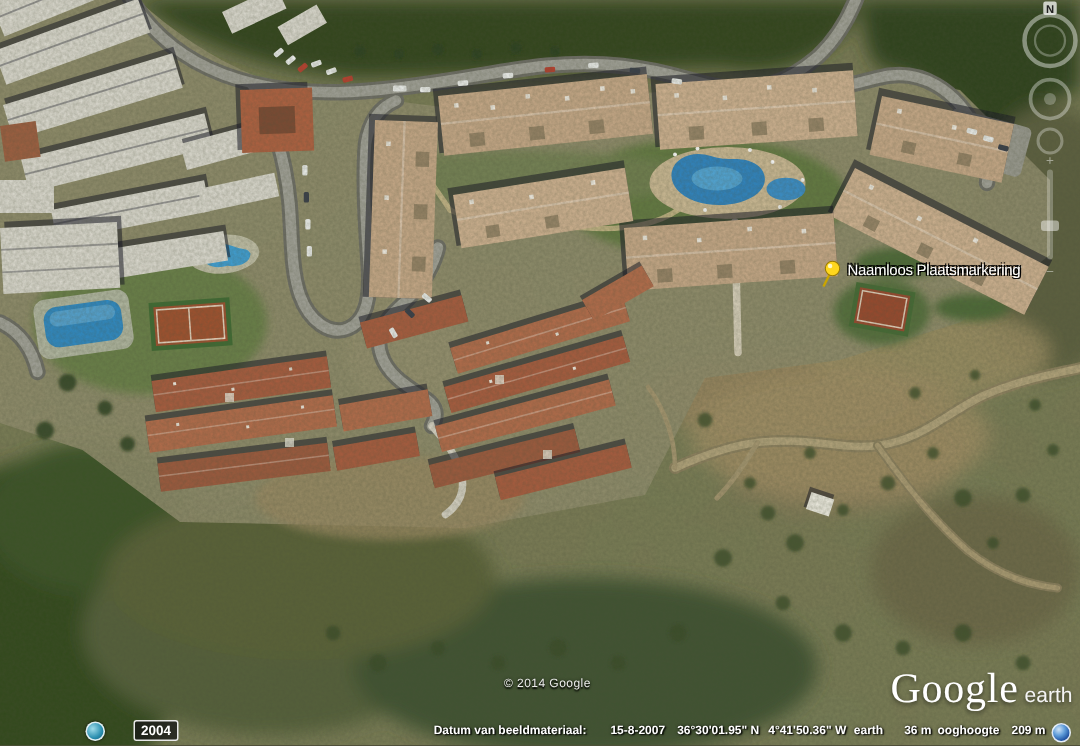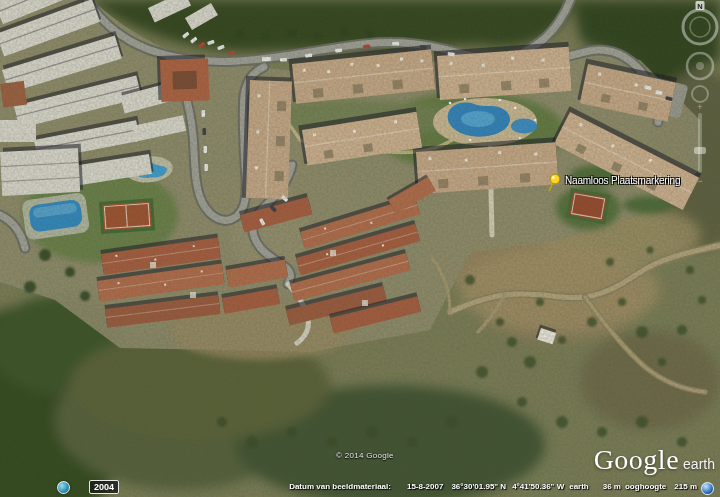--- a/index.html
+++ b/index.html
@@ -554,17 +554,17 @@
   </div>
 
   <div class="statusbar">
     <span>Datum van beeldmateriaal:</span>
     <span class="sp4">15-8-2007</span>
     <span class="sp8">36°30'01.95" N</span>
     <span class="sp6">4°41'50.36" W</span>
     <span class="sp5">earth</span>
     <span class="sp14">36 m</span>
     <span class="sp11">ooghoogte</span>
-    <span class="sp8">215 m</span>
+    <span class="sp8">209 m</span>
     <span class="orb"></span>
   </div>
 
 </div>
 
 </body></html>

